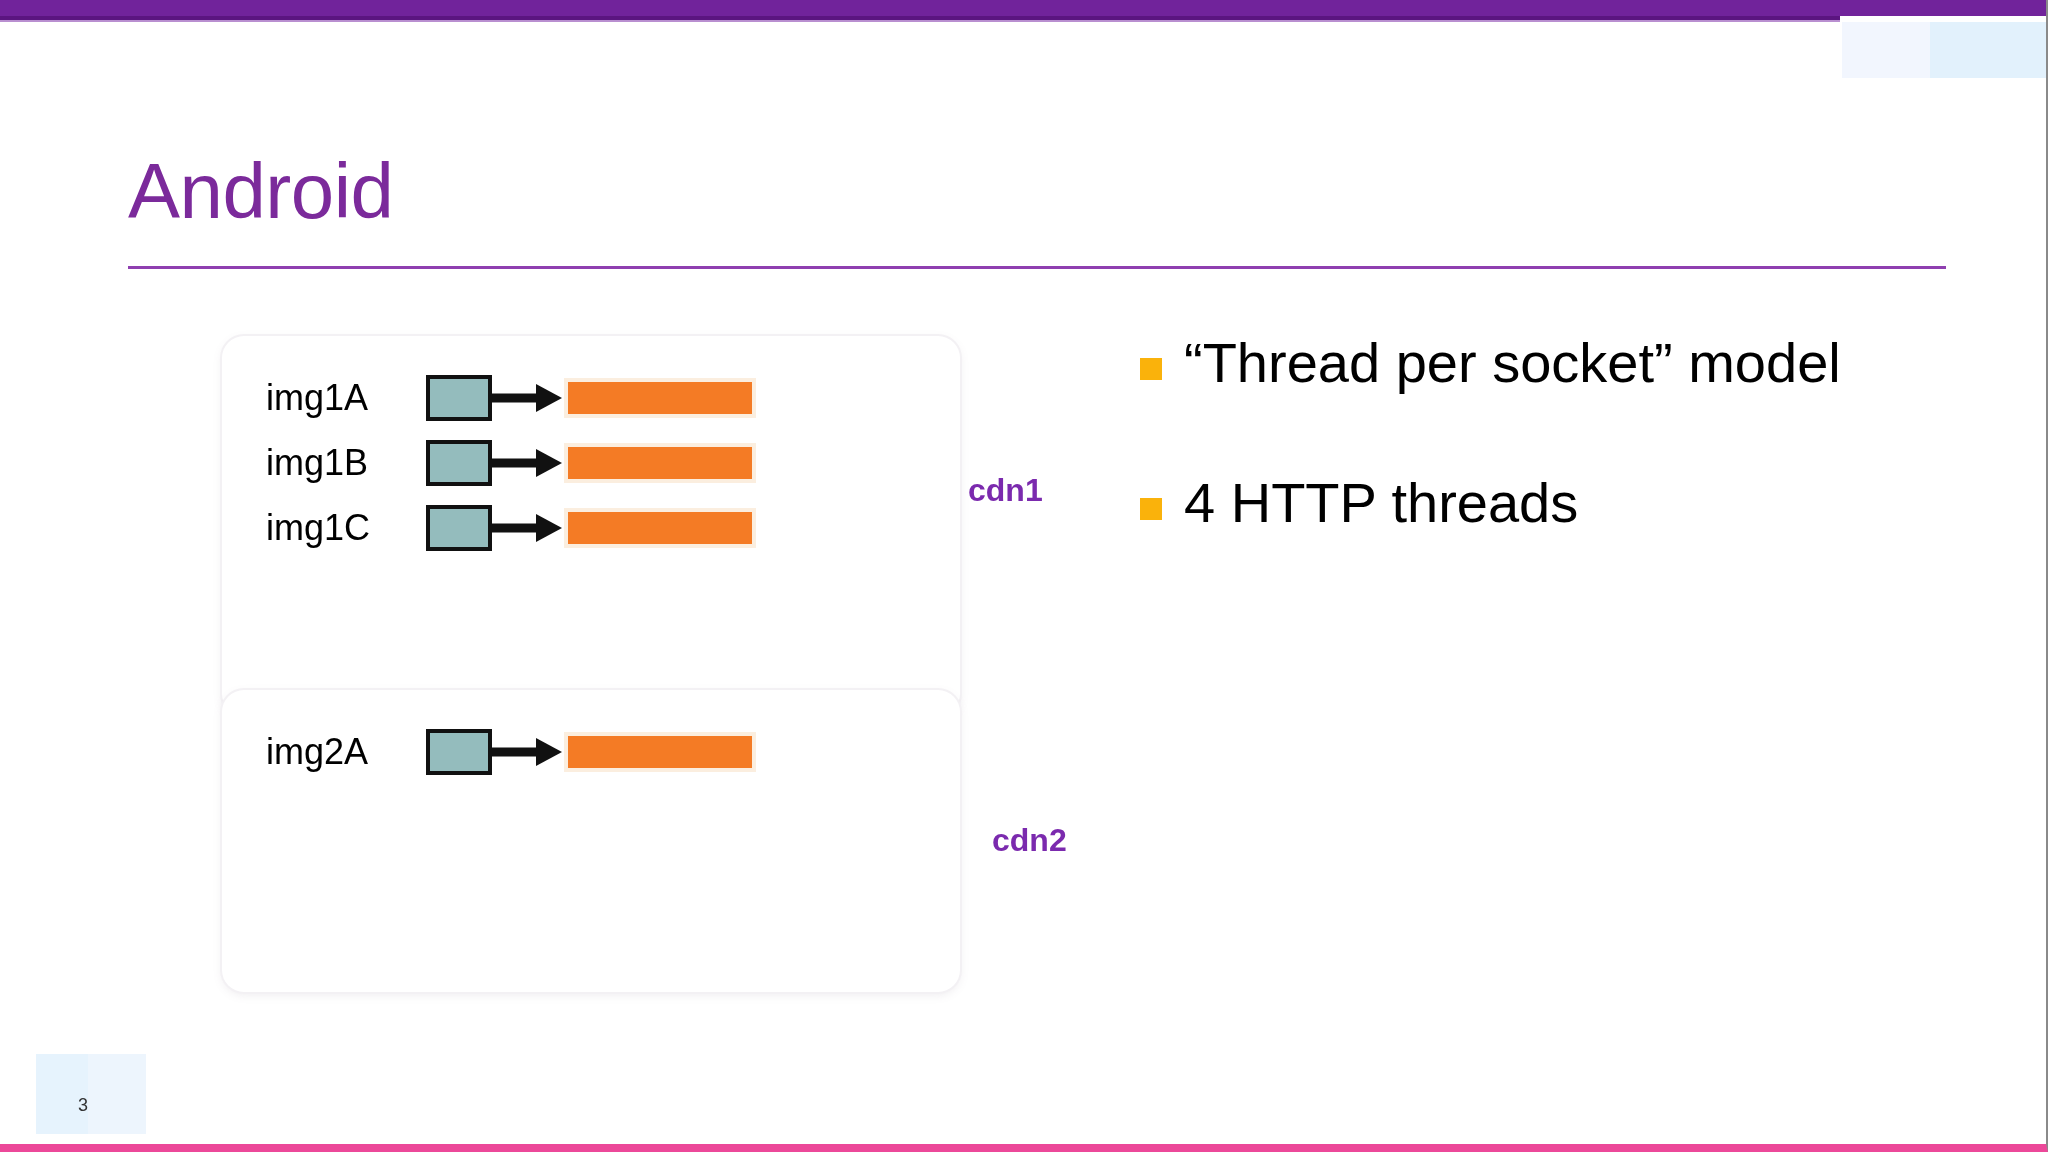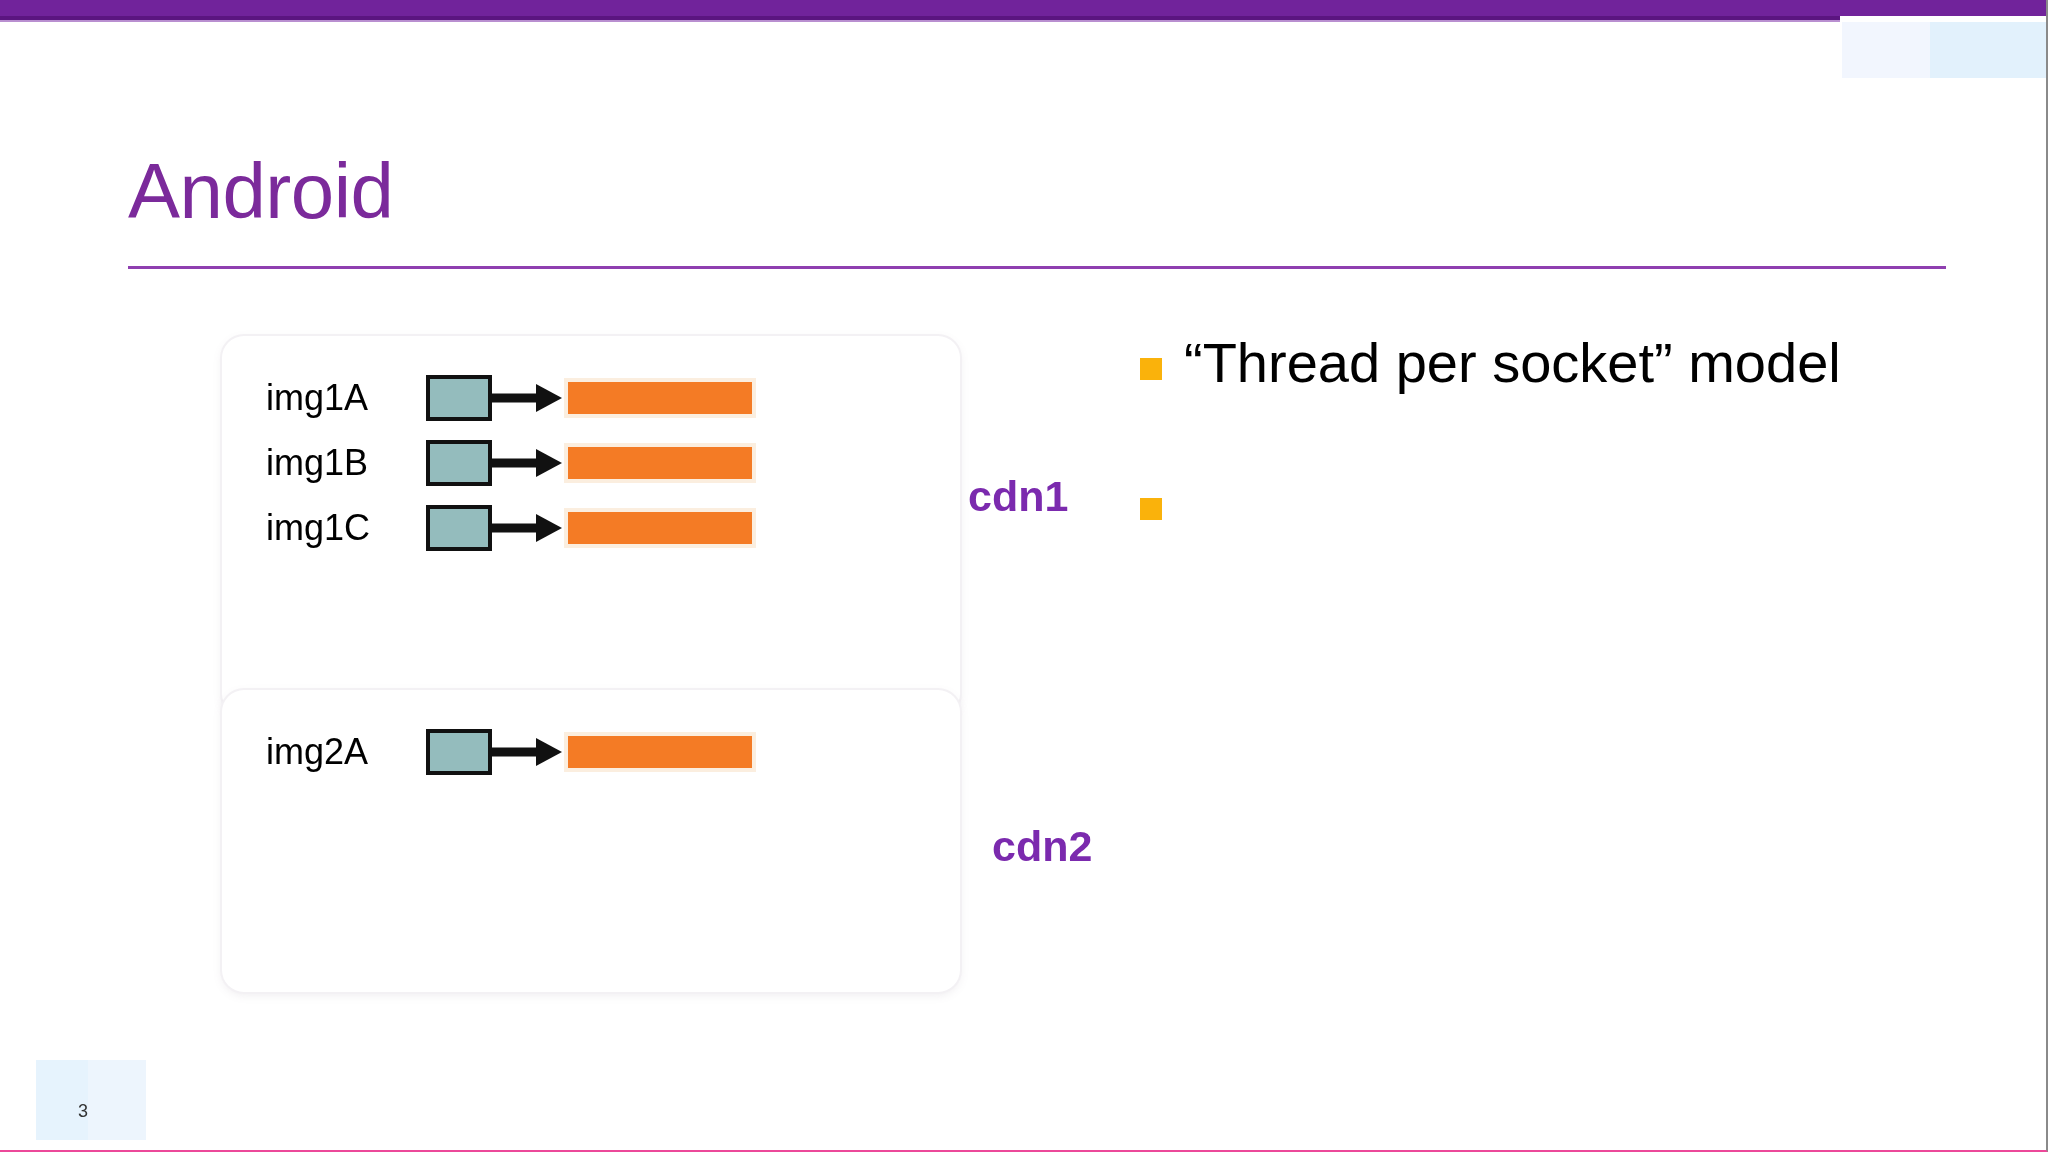--- a/index.html
+++ b/index.html
@@ -12,21 +12,21 @@
   }
 
   #slide {
     position: relative;
     width: 2048px;
     height: 1152px;
     background: #ffffff;
     overflow: hidden;
     box-sizing: border-box;
     border-right: 2px solid #8a8a8a;
-    border-bottom: 2px solid #ec4899;
+    border-bottom: 8px solid #ec4899;
   }
 
   
   #topbar {
     position: absolute;
     left: 0; top: 0;
     width: 2048px;
     height: 16px;
     background: #71239B;
   }
@@ -152,21 +152,21 @@
   
   #row-img1a { left: 44px; top: 38px; }
   #row-img1b { left: 44px; top: 103px; }
   #row-img1c { left: 44px; top: 168px; }
   
   #row-img2a { left: 44px; top: 38px; }
 
   
   .cdn-label {
     position: absolute;
-    font-size: 43px;
+    font-size: 32px;
     font-weight: bold;
     color: #7B2AAE;
     white-space: nowrap;
   }
   #cdn1-label { left: 968px; top: 472px; }
   #cdn2-label { left: 992px; top: 822px; }
 
   
   #bullets {
     position: absolute;
@@ -273,18 +273,19 @@
 
   <div class="cdn-label" id="cdn2-label">cdn2</div>
 
   <div id="bullets">
     <div class="bullet-item">
       <span class="bullet-marker"></span>
       <span class="bullet-text">“Thread per socket” model</span>
     </div>
     <div class="bullet-item">
       <span class="bullet-marker"></span>
+      <span class="bullet-text">4 HTTP threads</span>
     </div>
   </div>
 
   <div id="page-number">3</div>
 
 </div>
 
 </body></html>

